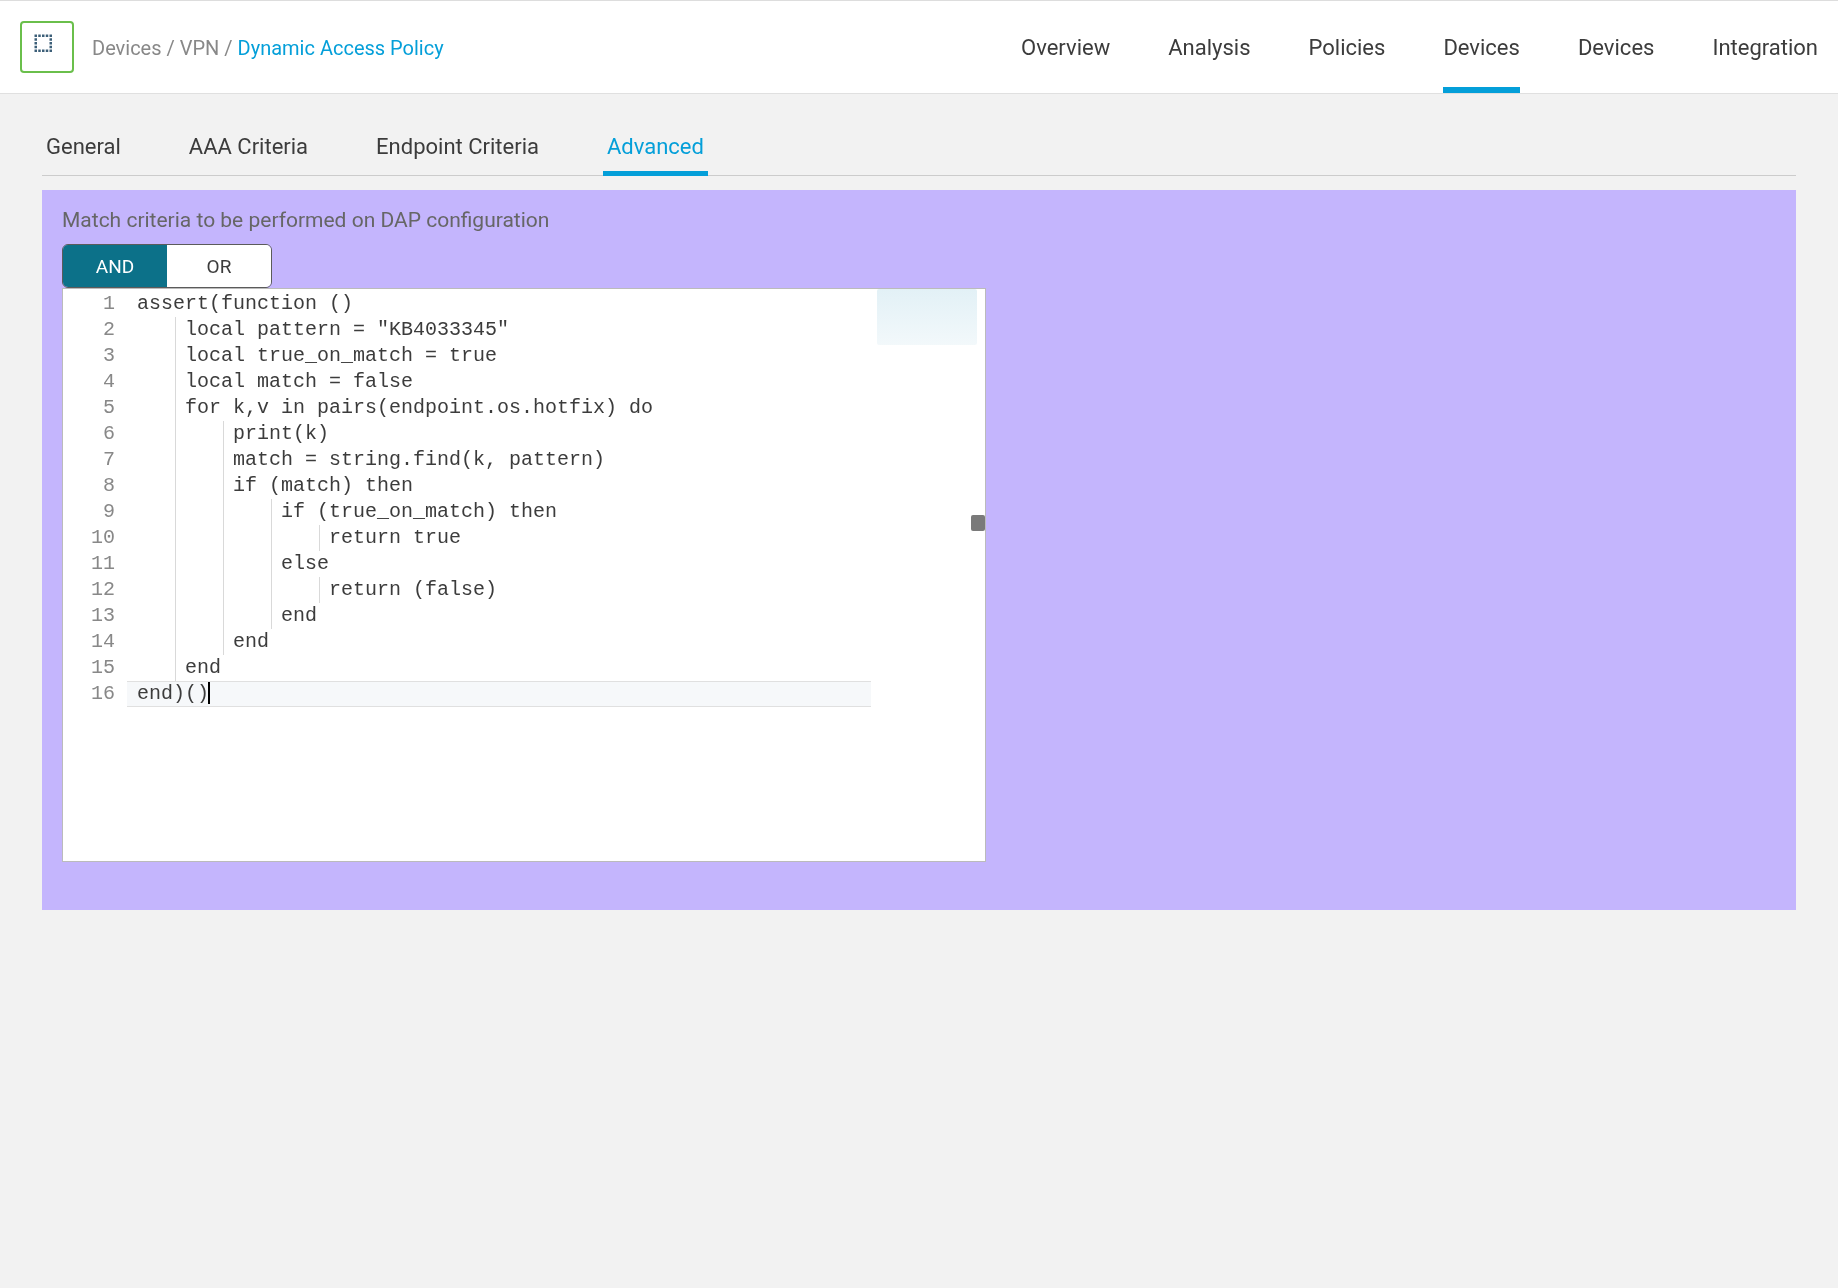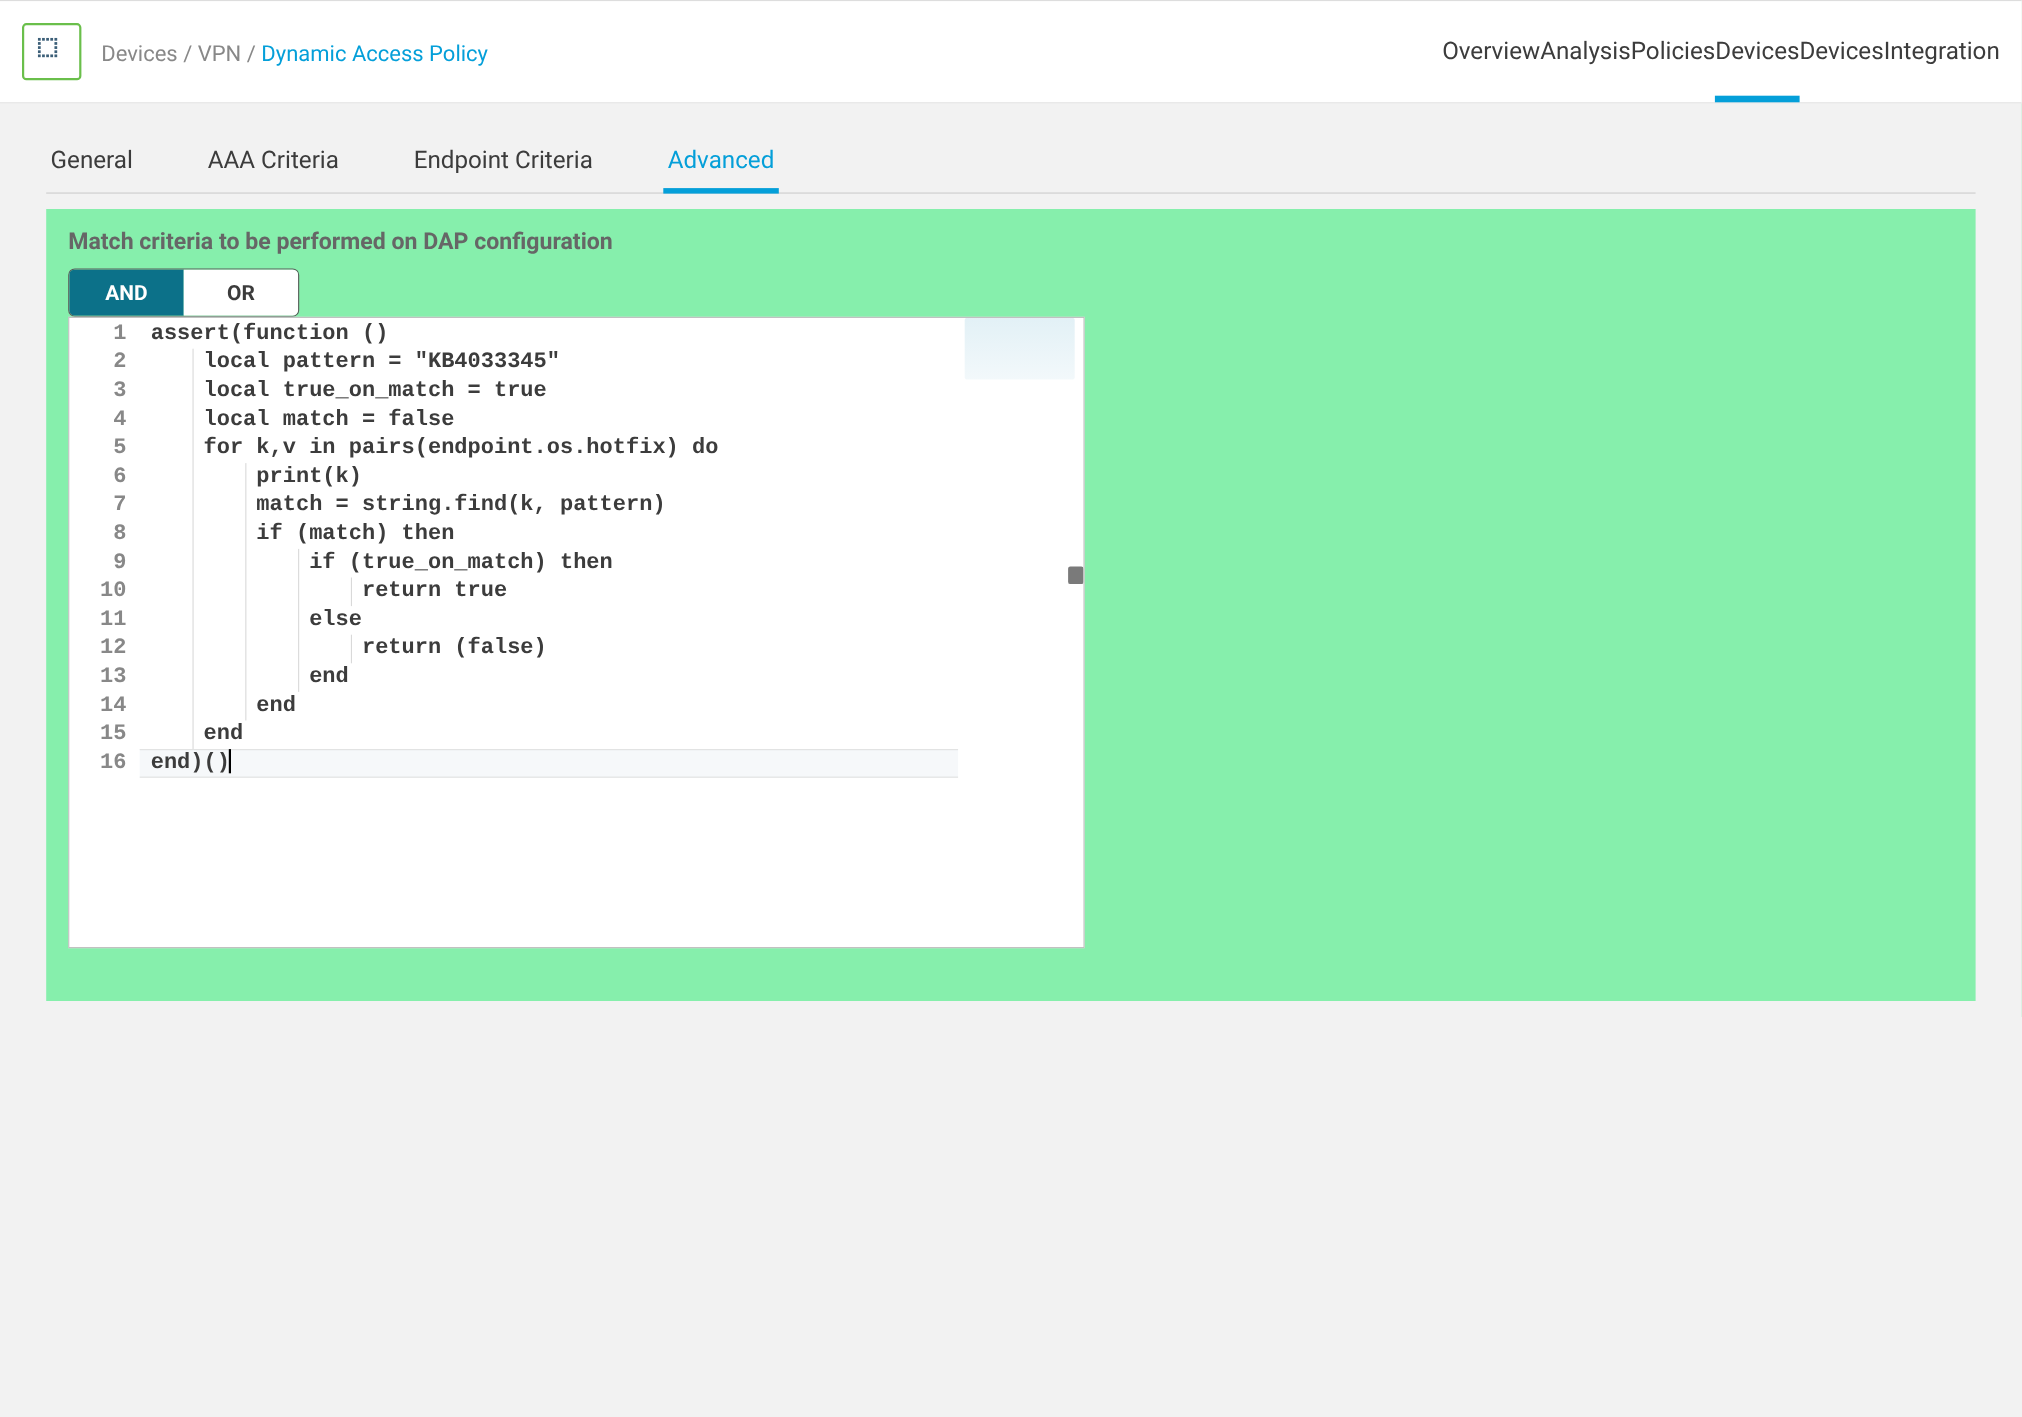--- a/index.html
+++ b/index.html
@@ -46,20 +46,21 @@
     }
     .breadcrumb {
       font-size: 20px;
       color: #888;
       margin-top: 2px;
     }
     .breadcrumb .slash { color: #888; }
     .breadcrumb .current { color: #049fd9; margin-top: 10px; }
     .top-nav {
       display: flex;
+      gap: 58px;
       margin-left: auto;
       height: 100%;
       align-items: stretch;
     }
     .top-nav-item {
       display: flex;
       align-items: center;
       font-size: 22px;
       color: #3c3c3c;
       cursor: pointer;
@@ -84,25 +85,24 @@
       cursor: pointer;
       position: relative;
       border-bottom: 5px solid transparent;
       margin-bottom: -1px;
     }
     .sub-tab.active {
       color: #049fd9;
       border-bottom-color: #049fd9;
     }
     .panel {
-      background: #86efac;
+      background: #c4b5fd;
       margin-top: 14px;
       padding: 18px 20px 22px 20px;
       min-height: 720px;
-      font-weight: bold;
     }
     .section-label {
       font-size: 21px;
       color: #666;
       margin-bottom: 12px;
     }
     .toggle-group {
       display: inline-flex;
       border: 1px solid #5b5b5b;
       border-radius: 6px;

